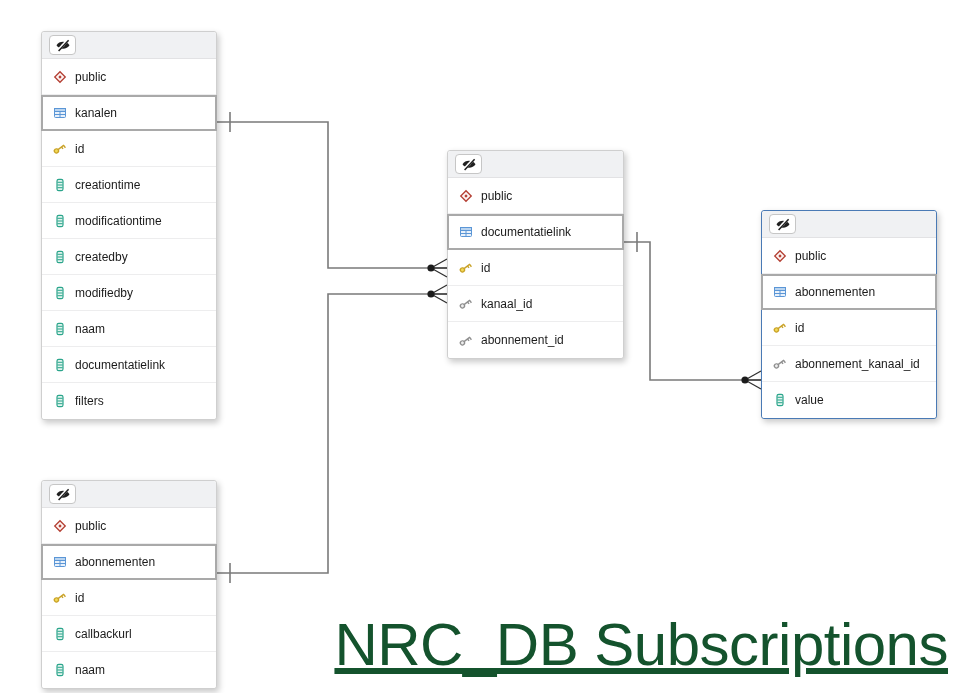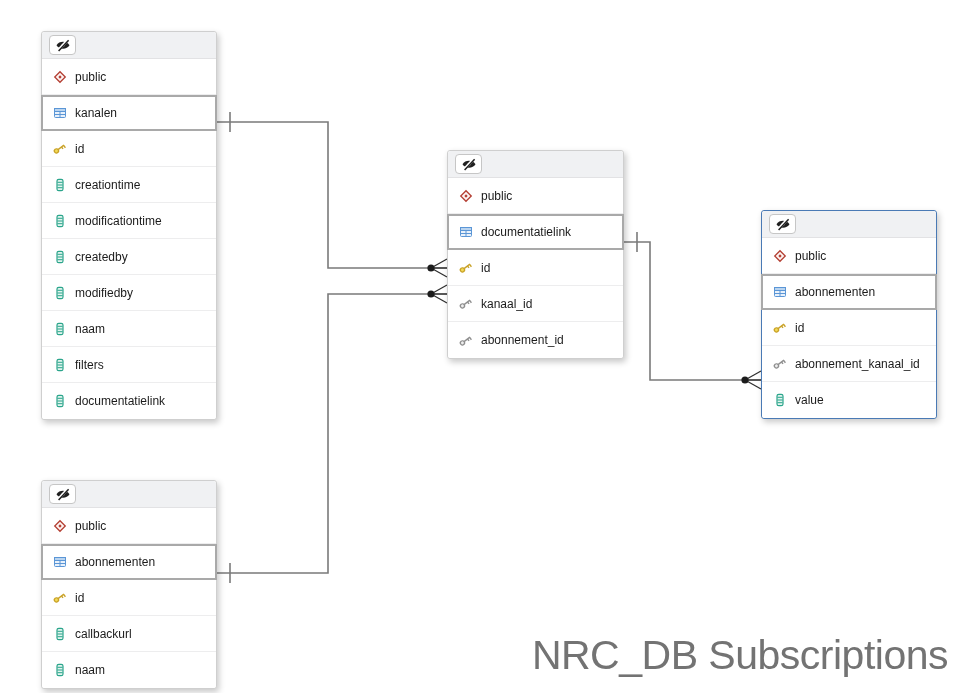--- a/index.html
+++ b/index.html
@@ -1,21 +1,21 @@
 <!DOCTYPE html>
 <html><head>
 <meta charset="utf-8">
 <style>
   html,body{margin:0;padding:0;background:#ffffff;}
   #stage{position:relative;width:973px;height:693px;background:#ffffff;overflow:hidden;
          font-family:"Liberation Sans",sans-serif;}
   #connector-layer{position:absolute;left:0;top:0;z-index:1;}
   #watermark{position:absolute;right:25px;bottom:14px;z-index:0;
-             font-size:41px;font-weight:400;color:#737373;letter-spacing:-0.5px;
-             font-family:"Liberation Sans",sans-serif;}
+             font-size:60px;font-weight:400;color:#14532d;letter-spacing:-0.5px;
+             font-family:"Liberation Sans",sans-serif;text-decoration:underline;}
   .entity{position:absolute;z-index:2;background:#ffffff;border:1px solid #cfcfcf;
           border-radius:3px;box-shadow:2px 3px 6px rgba(0,0,0,0.22);font-size:12px;color:#1b1b1b;}
   .entity.selected{border:1px solid #4a7ab5;}
   .entity-header{height:26px;background:#f0f1f3;border-bottom:1px solid #e2e2e4;
                  border-radius:3px 3px 0 0;display:flex;align-items:center;padding-left:7px;}
   .eye-btn{width:27px;height:20px;background:#ffffff;border:1px solid #c6c6c6;border-radius:4px;
            display:flex;align-items:center;justify-content:center;padding:0;cursor:pointer;}
   .row{height:36px;box-sizing:border-box;display:flex;align-items:center;
        border-bottom:1px solid #ededee;padding-left:10px;background:#ffffff;}
   .row:last-child{border-bottom:none;border-radius:0 0 3px 3px;}
@@ -159,32 +159,32 @@
       </div>
       <div class="row">
         <span class="icon">
           <svg width="14" height="14" viewBox="0 0 14 14">
             <rect x="4" y="1.3" width="6" height="11.4" rx="1.8" fill="#e2f4ef" stroke="#2ba58b" stroke-width="1.2"></rect>
             <line x1="4.4" y1="4.3" x2="9.6" y2="4.3" stroke="#2ba58b" stroke-width="1"></line>
             <line x1="4.4" y1="7" x2="9.6" y2="7" stroke="#2ba58b" stroke-width="1"></line>
             <line x1="4.4" y1="9.7" x2="9.6" y2="9.7" stroke="#2ba58b" stroke-width="1"></line>
           </svg>
         </span>
+        <span class="lbl">documentatielink</span>
+      </div>
+      <div class="row">
+        <span class="icon">
+          <svg width="14" height="14" viewBox="0 0 14 14">
+            <rect x="4" y="1.3" width="6" height="11.4" rx="1.8" fill="#e2f4ef" stroke="#2ba58b" stroke-width="1.2"></rect>
+            <line x1="4.4" y1="4.3" x2="9.6" y2="4.3" stroke="#2ba58b" stroke-width="1"></line>
+            <line x1="4.4" y1="7" x2="9.6" y2="7" stroke="#2ba58b" stroke-width="1"></line>
+            <line x1="4.4" y1="9.7" x2="9.6" y2="9.7" stroke="#2ba58b" stroke-width="1"></line>
+          </svg>
+        </span>
         <span class="lbl">filters</span>
-      </div>
-      <div class="row">
-        <span class="icon">
-          <svg width="14" height="14" viewBox="0 0 14 14">
-            <rect x="4" y="1.3" width="6" height="11.4" rx="1.8" fill="#e2f4ef" stroke="#2ba58b" stroke-width="1.2"></rect>
-            <line x1="4.4" y1="4.3" x2="9.6" y2="4.3" stroke="#2ba58b" stroke-width="1"></line>
-            <line x1="4.4" y1="7" x2="9.6" y2="7" stroke="#2ba58b" stroke-width="1"></line>
-            <line x1="4.4" y1="9.7" x2="9.6" y2="9.7" stroke="#2ba58b" stroke-width="1"></line>
-          </svg>
-        </span>
-        <span class="lbl">documentatielink</span>
       </div>
     </div>
     <div class="entity" style="left: 447px; top: 150px; width: 175px;">
       <div class="entity-header">
         <button class="eye-btn">
           <span style="display: inline-flex;">
             <svg width="16" height="13" viewBox="0 0 16 13">
               <path d="M1.5 6.2 C4 1.6 12 1.6 14.5 6.2 C12 10.8 4 10.8 1.5 6.2 Z" fill="#1f1f1f"></path>
               <circle cx="8" cy="6.2" r="1.5" fill="#ffffff"></circle>
               <line x1="3" y1="11.5" x2="13" y2="0.8" stroke="#ffffff" stroke-width="2.8"></line>

